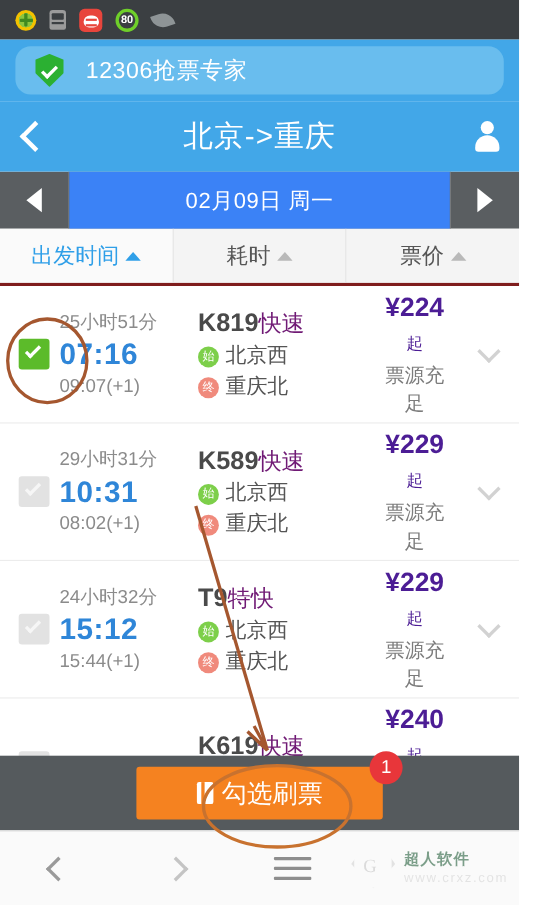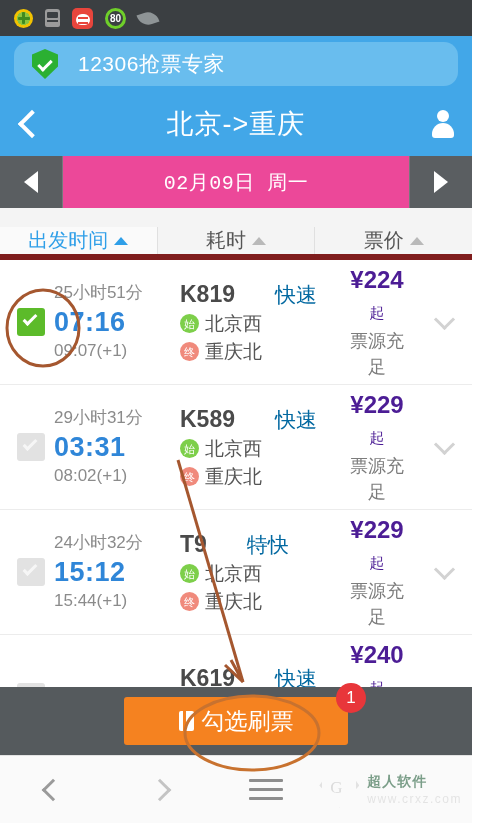--- a/index.html
+++ b/index.html
@@ -110,25 +110,25 @@
   .datebar { height: 52px; background: #5a5e61; display: flex; align-items: stretch;
     color: #fff; }
   .date-arrow { width: 63px; display: flex; align-items: center; justify-content: center; }
   .date-arrow.left { border-right: 1px solid #76797c; }
   .date-arrow.right { border-left: 1px solid #76797c; }
   .tri-l { width: 0; height: 0; border-top: 11px solid transparent;
     border-bottom: 11px solid transparent; border-right: 14px solid #fff; }
   .tri-r { width: 0; height: 0; border-top: 11px solid transparent;
     border-bottom: 11px solid transparent; border-left: 14px solid #fff; }
   .date-label { flex: 1; display: flex; align-items: center; justify-content: center;
-    font-size: 20px; background: #ec4899; letter-spacing: 0.5px; font-family: Liberation Mono, monospace; }
+    font-size: 20px; background: #3b82f6; letter-spacing: 0.5px; }
 
   
   .tabs { height: 52px; display: flex; background: #f4f4f4;
-    border-bottom: 6px solid #7f1d1d; align-items: flex-end; }
+    border-bottom: 3px solid #7f1d1d; }
   .tab { flex: 1; display: flex; align-items: center; justify-content: center; gap: 6px;
     font-size: 20px; color: #555; border-right: 1px solid #e0e0e0; background: #f4f4f4; }
   .tab:last-child { border-right: none; }
   .tab.active { color: #2f9fe8; background: #fafafa; }
   .caret { width: 0; height: 0; border-left: 7px solid transparent;
     border-right: 7px solid transparent; border-bottom: 8px solid #b9b9b9; }
   .tab.active .caret { border-bottom-color: #2f9fe8; }
 
   
   .list { position: relative; background: #fff; }
@@ -141,21 +141,21 @@
     border-left: 3.5px solid #fff; border-bottom: 3.5px solid #fff; transform: rotate(-45deg); }
   .cb:not(.checked) .tick { border-color: #f6f6f6; }
 
   .col-time { width: 120px; }
   .dur { font-size: 17px; color: #8b8b8b; line-height: 26px; }
   .dep { font-size: 27px; color: #2f86d8; font-weight: bold; line-height: 32px; letter-spacing: 0.5px; }
   .arr { font-size: 17px; color: #8b8b8b; line-height: 26px; }
 
   .col-train { width: 170px; padding-left: 6px; }
   .tno { font-size: 23px; color: #4a4a4a; font-weight: bold; line-height: 30px; }
-  .tno em { font-style: normal; font-weight: normal; font-size: 21px; color: #0369a1; padding-left: 40px; }
+  .tno em { font-style: normal; font-weight: normal; font-size: 21px; color: #701a75; }
   .stline { display: flex; align-items: center; gap: 6px; line-height: 28px; }
   .dot { width: 19px; height: 19px; border-radius: 50%; color: #fff; font-size: 11px;
     display: flex; align-items: center; justify-content: center; flex: 0 0 auto; }
   .dot.start { background: #7dcf4a; }
   .dot.end { background: #f08a7c; }
   .stname { font-size: 19px; color: #555; }
 
   .col-price { flex: 1; text-align: center; padding-right: 6px; }
   .price { font-size: 24px; color: #4c1d95; font-weight: bold; line-height: 30px; }
   .price em { font-style: normal; font-size: 15px; font-weight: normal; }
@@ -298,21 +298,21 @@
     </div>
 
     <div class="row">
       <div class="cb-wrap">
         <div class="cb">
             <span class="tick"></span>
           </div>
       </div>
       <div class="col-time">
         <div class="dur">29小时31分</div>
-        <div class="dep">03:31</div>
+        <div class="dep">10:31</div>
         <div class="arr">08:02(+1)</div>
       </div>
       <div class="col-train">
         <div class="tno">
           <span>K589</span><em>快速</em>
         </div>
         <div class="stline">
           <span class="dot start">始</span>
           <span class="stname">北京西</span>
         </div>

